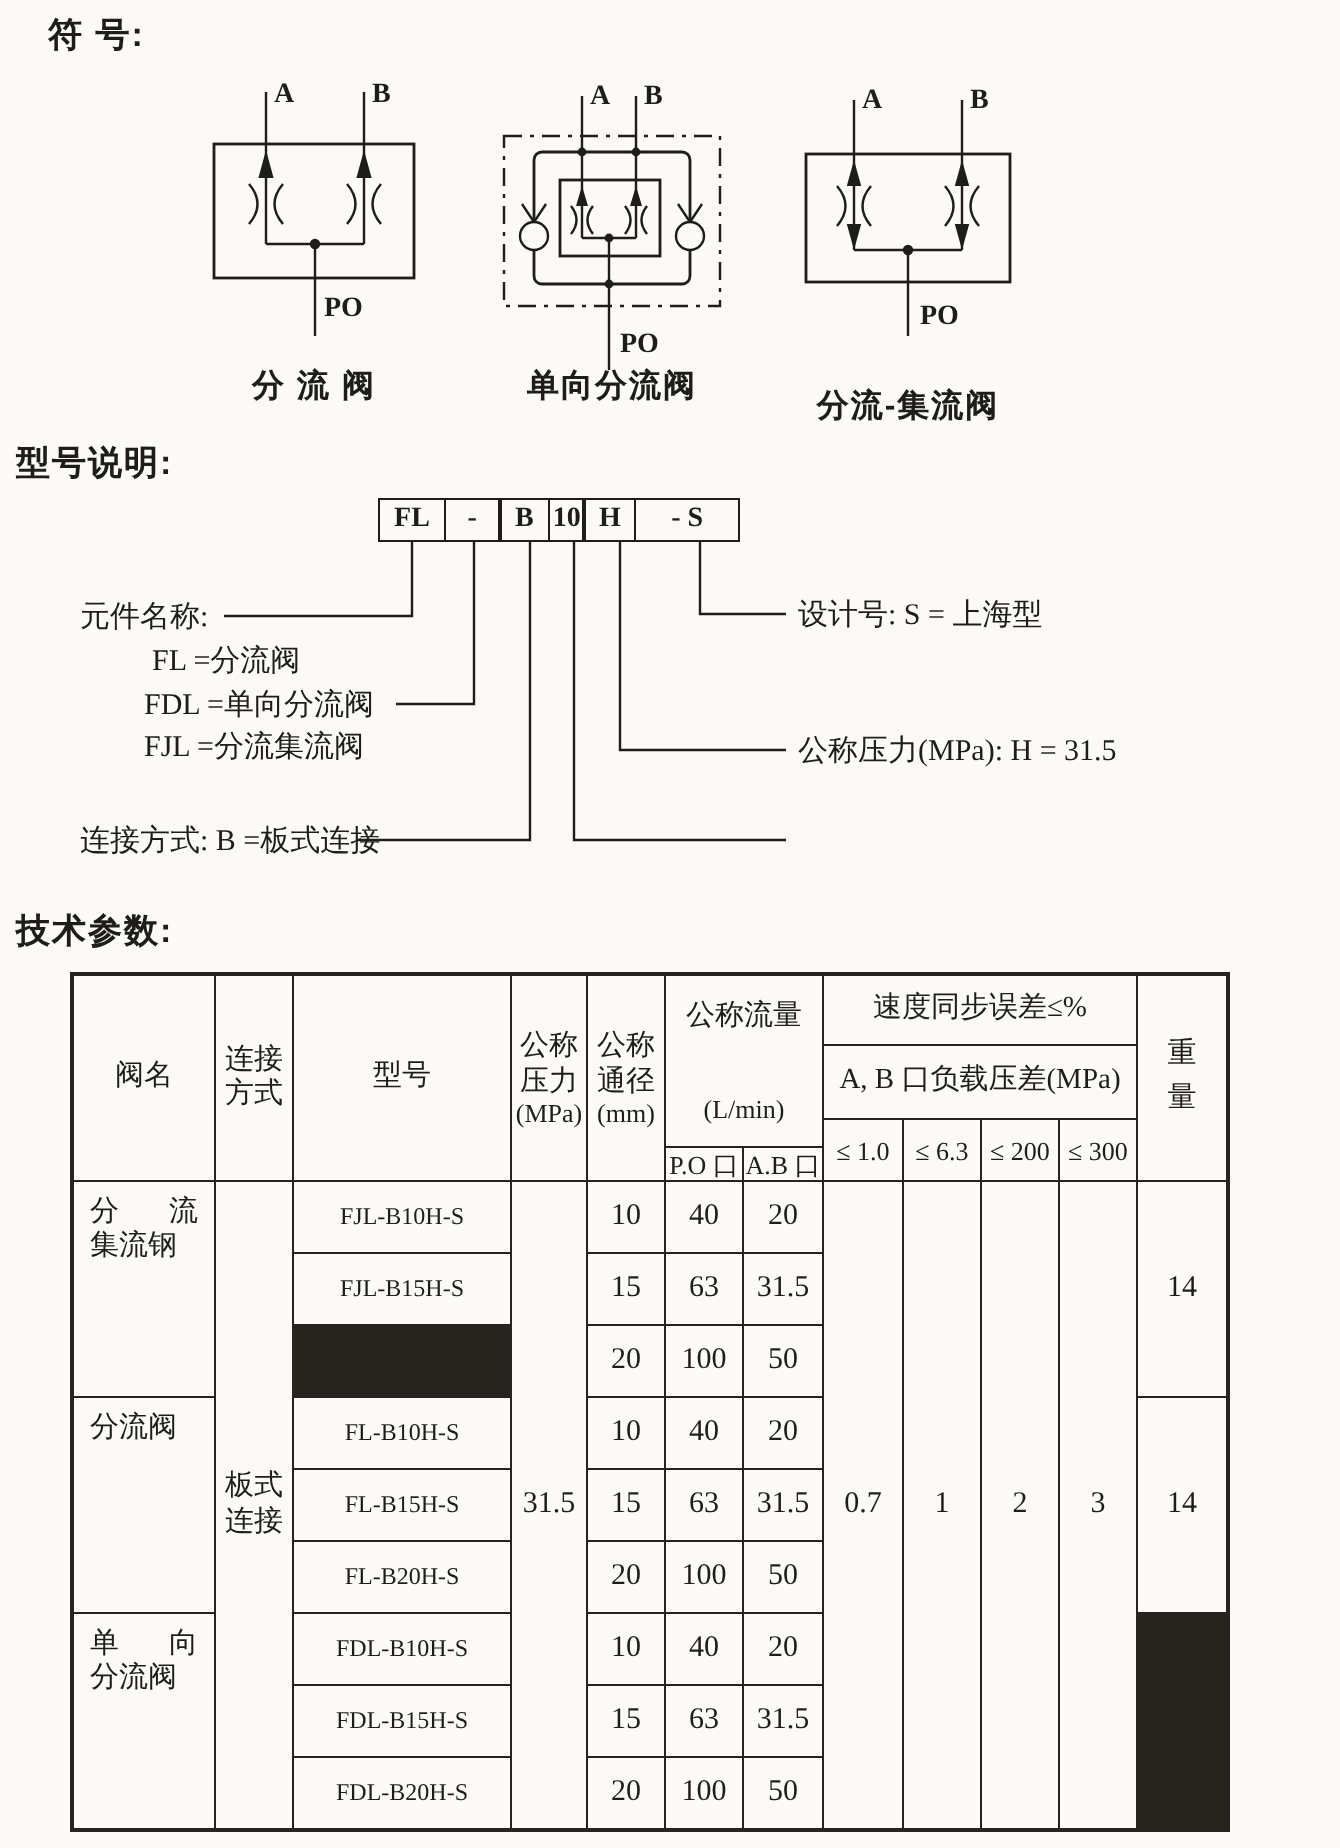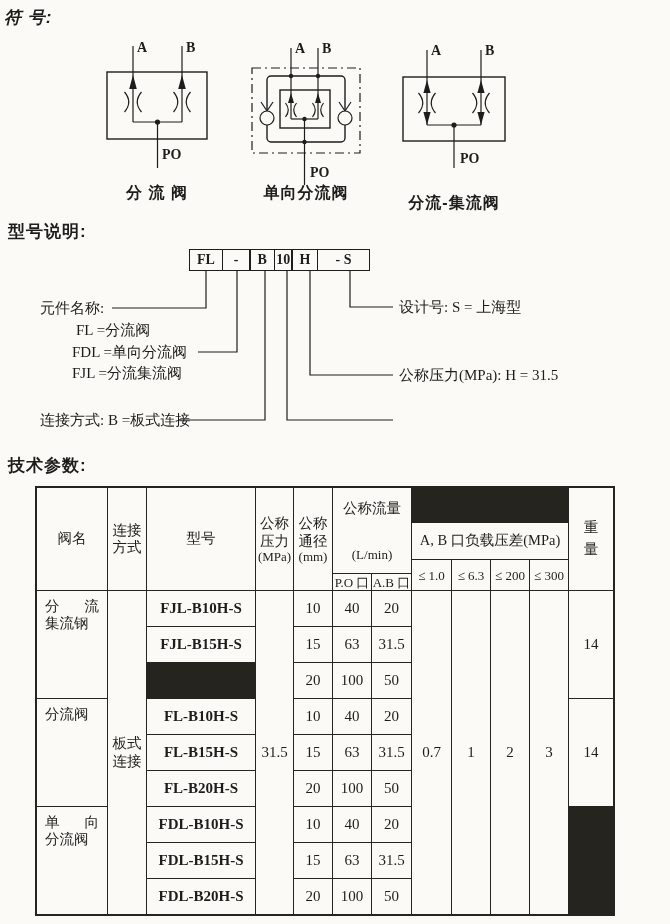--- a/index.html
+++ b/index.html
@@ -24,21 +24,21 @@
            font-weight:bold;font-size:14px;}
   .codebox:first-child{margin-left:0;}
   
   #ptable{position:absolute;left:35px;top:486px;display:grid;
           grid-template-columns:70px 38px 108px 37px 38px 38px 39px 39px 38px 38px 38px 44px;
           grid-template-rows:34px 36px 13px 16px repeat(9,35px);
           gap:1px;background:#26241f;border:2px solid #26241f;}
   #ptable > div{background:#fbfaf6;display:flex;flex-direction:column;align-items:center;
           justify-content:center;text-align:center;font-size:14.5px;line-height:1.18;}
   #ptable .num{font-size:15px;}
-  #ptable .model{font-weight:bold;font-size:15px;}
+  #ptable .model{font-weight:normal;font-size:12px;}
   #ptable .small{font-size:13px;line-height:1;}
   #ptable .vname{align-items:stretch;justify-content:flex-start;padding:7px 8px 0 8px;
           box-sizing:border-box;text-align:left;}
   .spread{display:flex;flex-direction:row;justify-content:space-between;}
 </style>
 </head>
 <body>
 
 <div id="page">
 
@@ -109,21 +109,21 @@
     <g>
       <path class="ln" d="M206,271 V308 H112"></path>
       <path class="ln" d="M237,271 V352 H198"></path>
       <path class="ln" d="M265,271 V420 H178"></path>
       <path class="ln" d="M287,271 V420 H393"></path>
       <path class="ln" d="M310,271 V375 H393"></path>
       <path class="ln" d="M350,271 V307 H393"></path>
     </g>
   </svg>
 
-  <div class="abs hd" style="left:4px;top:6px;font-style:italic;">符 号:</div>
+  <div class="abs hd" style="left:24px;top:6px;">符 号:</div>
 
   <span class="abs port" style="left:137px;top:40px;">A</span>
   <span class="abs port" style="left:186px;top:40px;">B</span>
   <span class="abs port" style="left:162px;top:147px;">PO</span>
 
   <span class="abs port" style="left:295px;top:41px;">A</span>
   <span class="abs port" style="left:322px;top:41px;">B</span>
   <span class="abs port" style="left:310px;top:165px;">PO</span>
 
   <span class="abs port" style="left:431px;top:43px;">A</span>
@@ -172,20 +172,21 @@
       <span>公称</span>
       <span>通径</span>
       <span class="small">(mm)</span>
     </div>
     <div style="grid-area:1/6/4/8;gap:31px;">
       <span>公称流量</span>
       <span class="small">(L/min)</span>
     </div>
     <div class="small" style="grid-area:4/6/5/7;">P.O 口</div>
     <div class="small" style="grid-area:4/7/5/8;">A.B 口</div>
+    <div style="grid-area:1/8/2/12;">速度同步误差≤%</div>
     <div style="grid-area:2/8/3/12;">A, B 口负载压差(MPa)</div>
     <div class="small" style="grid-area:3/8/5/9;">≤ 1.0</div>
     <div class="small" style="grid-area:3/9/5/10;">≤ 6.3</div>
     <div class="small" style="grid-area:3/10/5/11;">≤ 200</div>
     <div class="small" style="grid-area:3/11/5/12;">≤ 300</div>
     <div style="grid-area:1/12/5/13;line-height:1.5;">
       <span>重</span>
       <span>量</span>
     </div>
 

